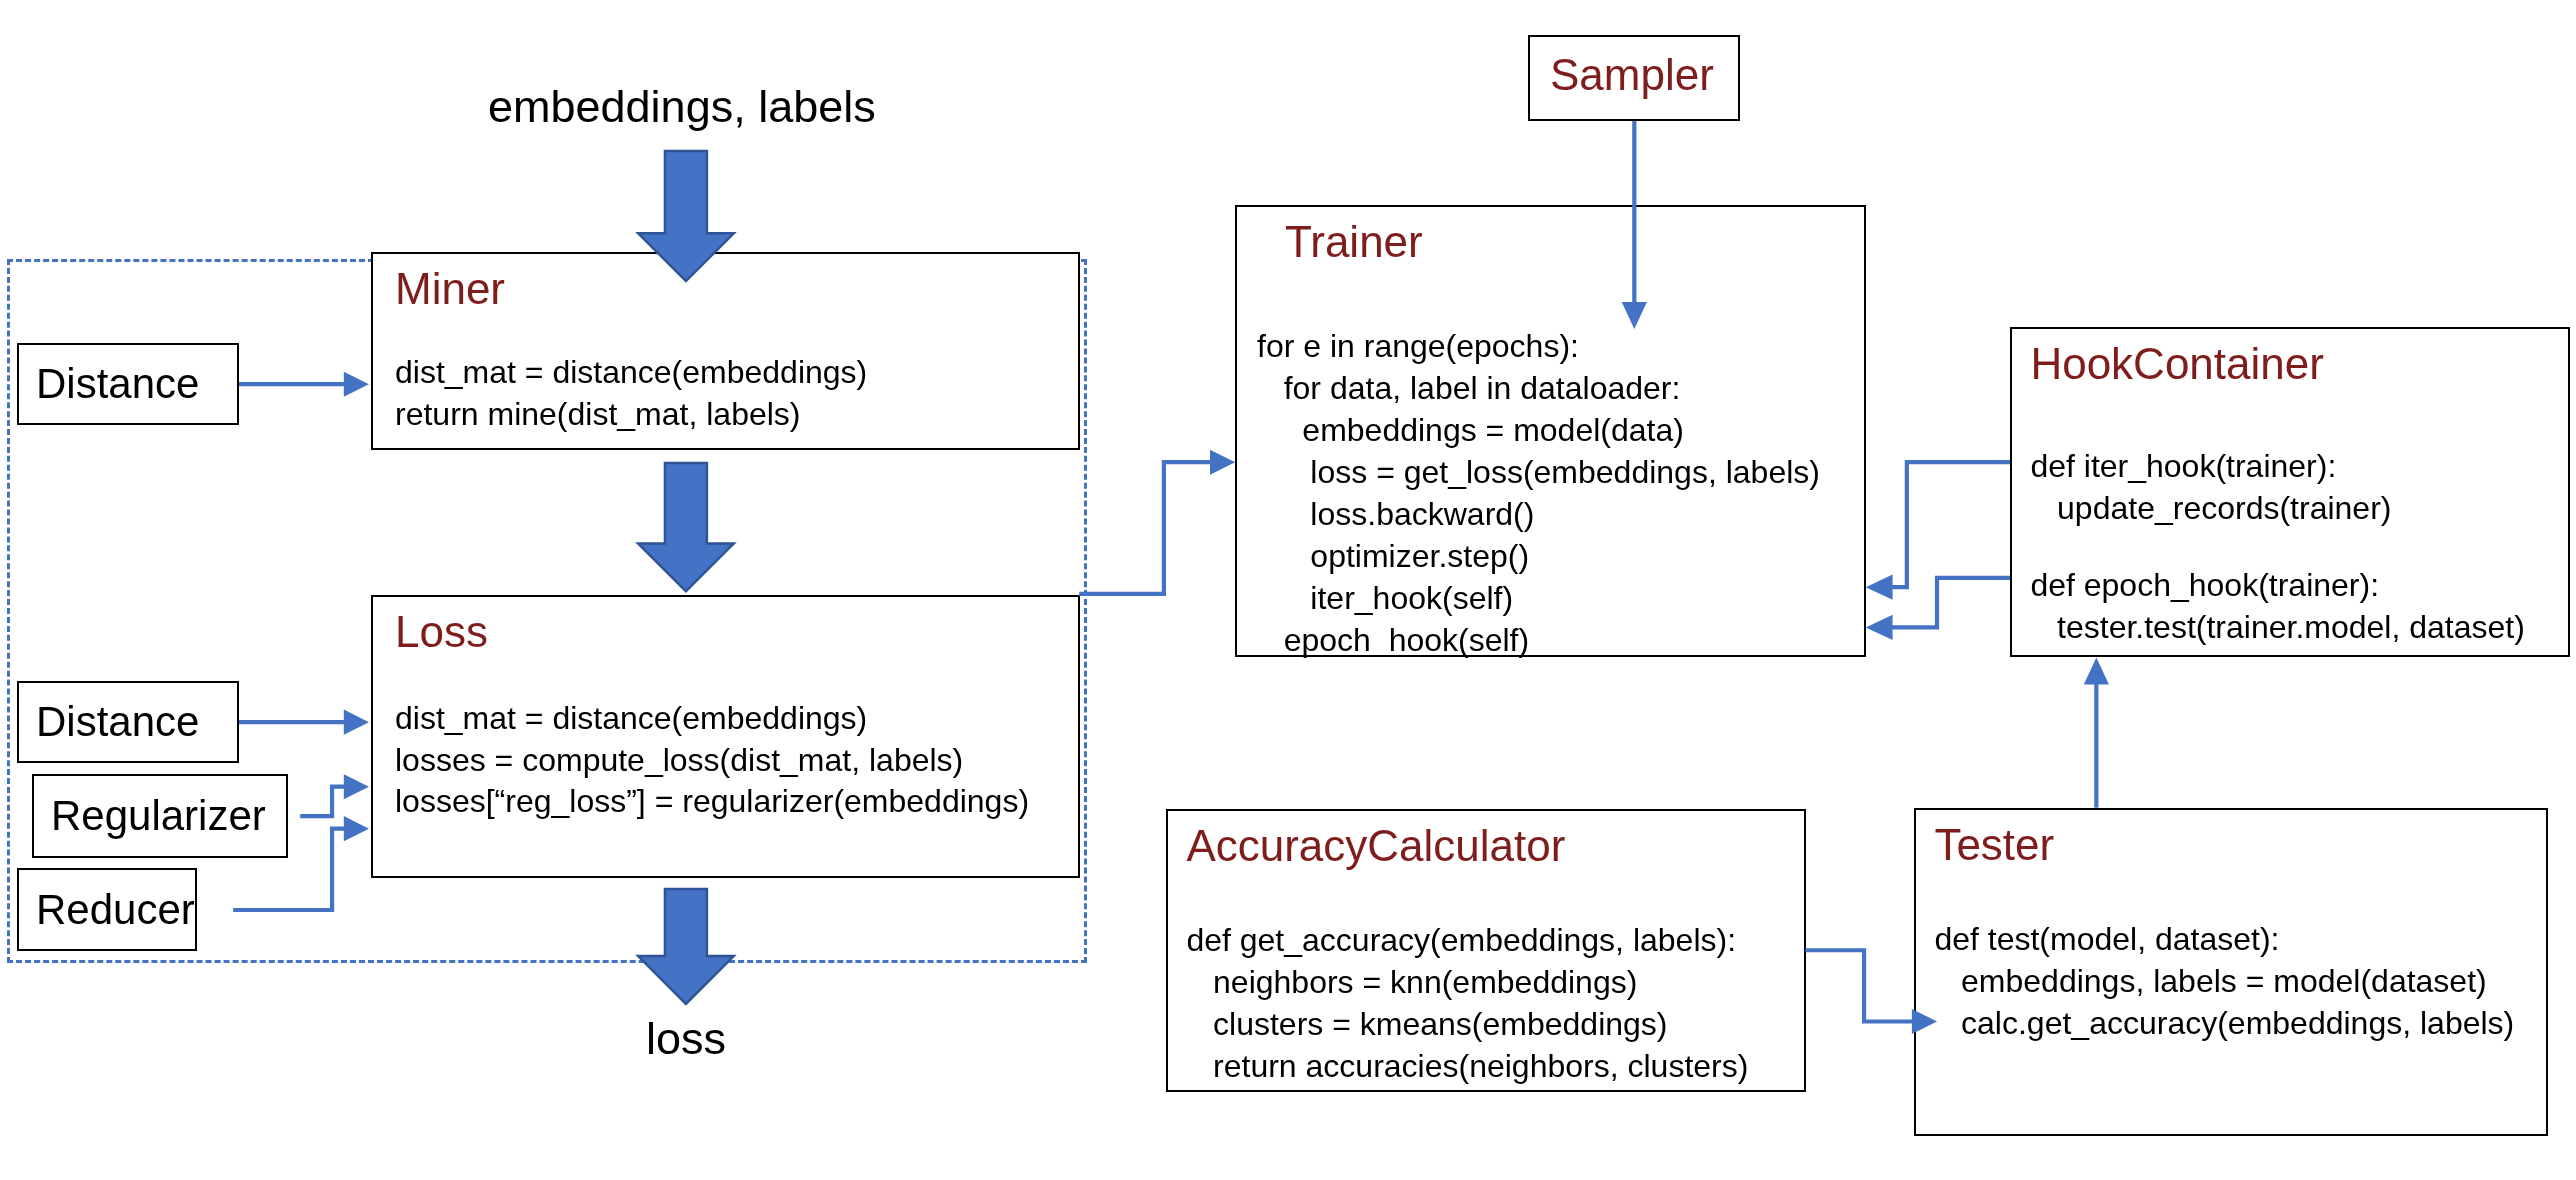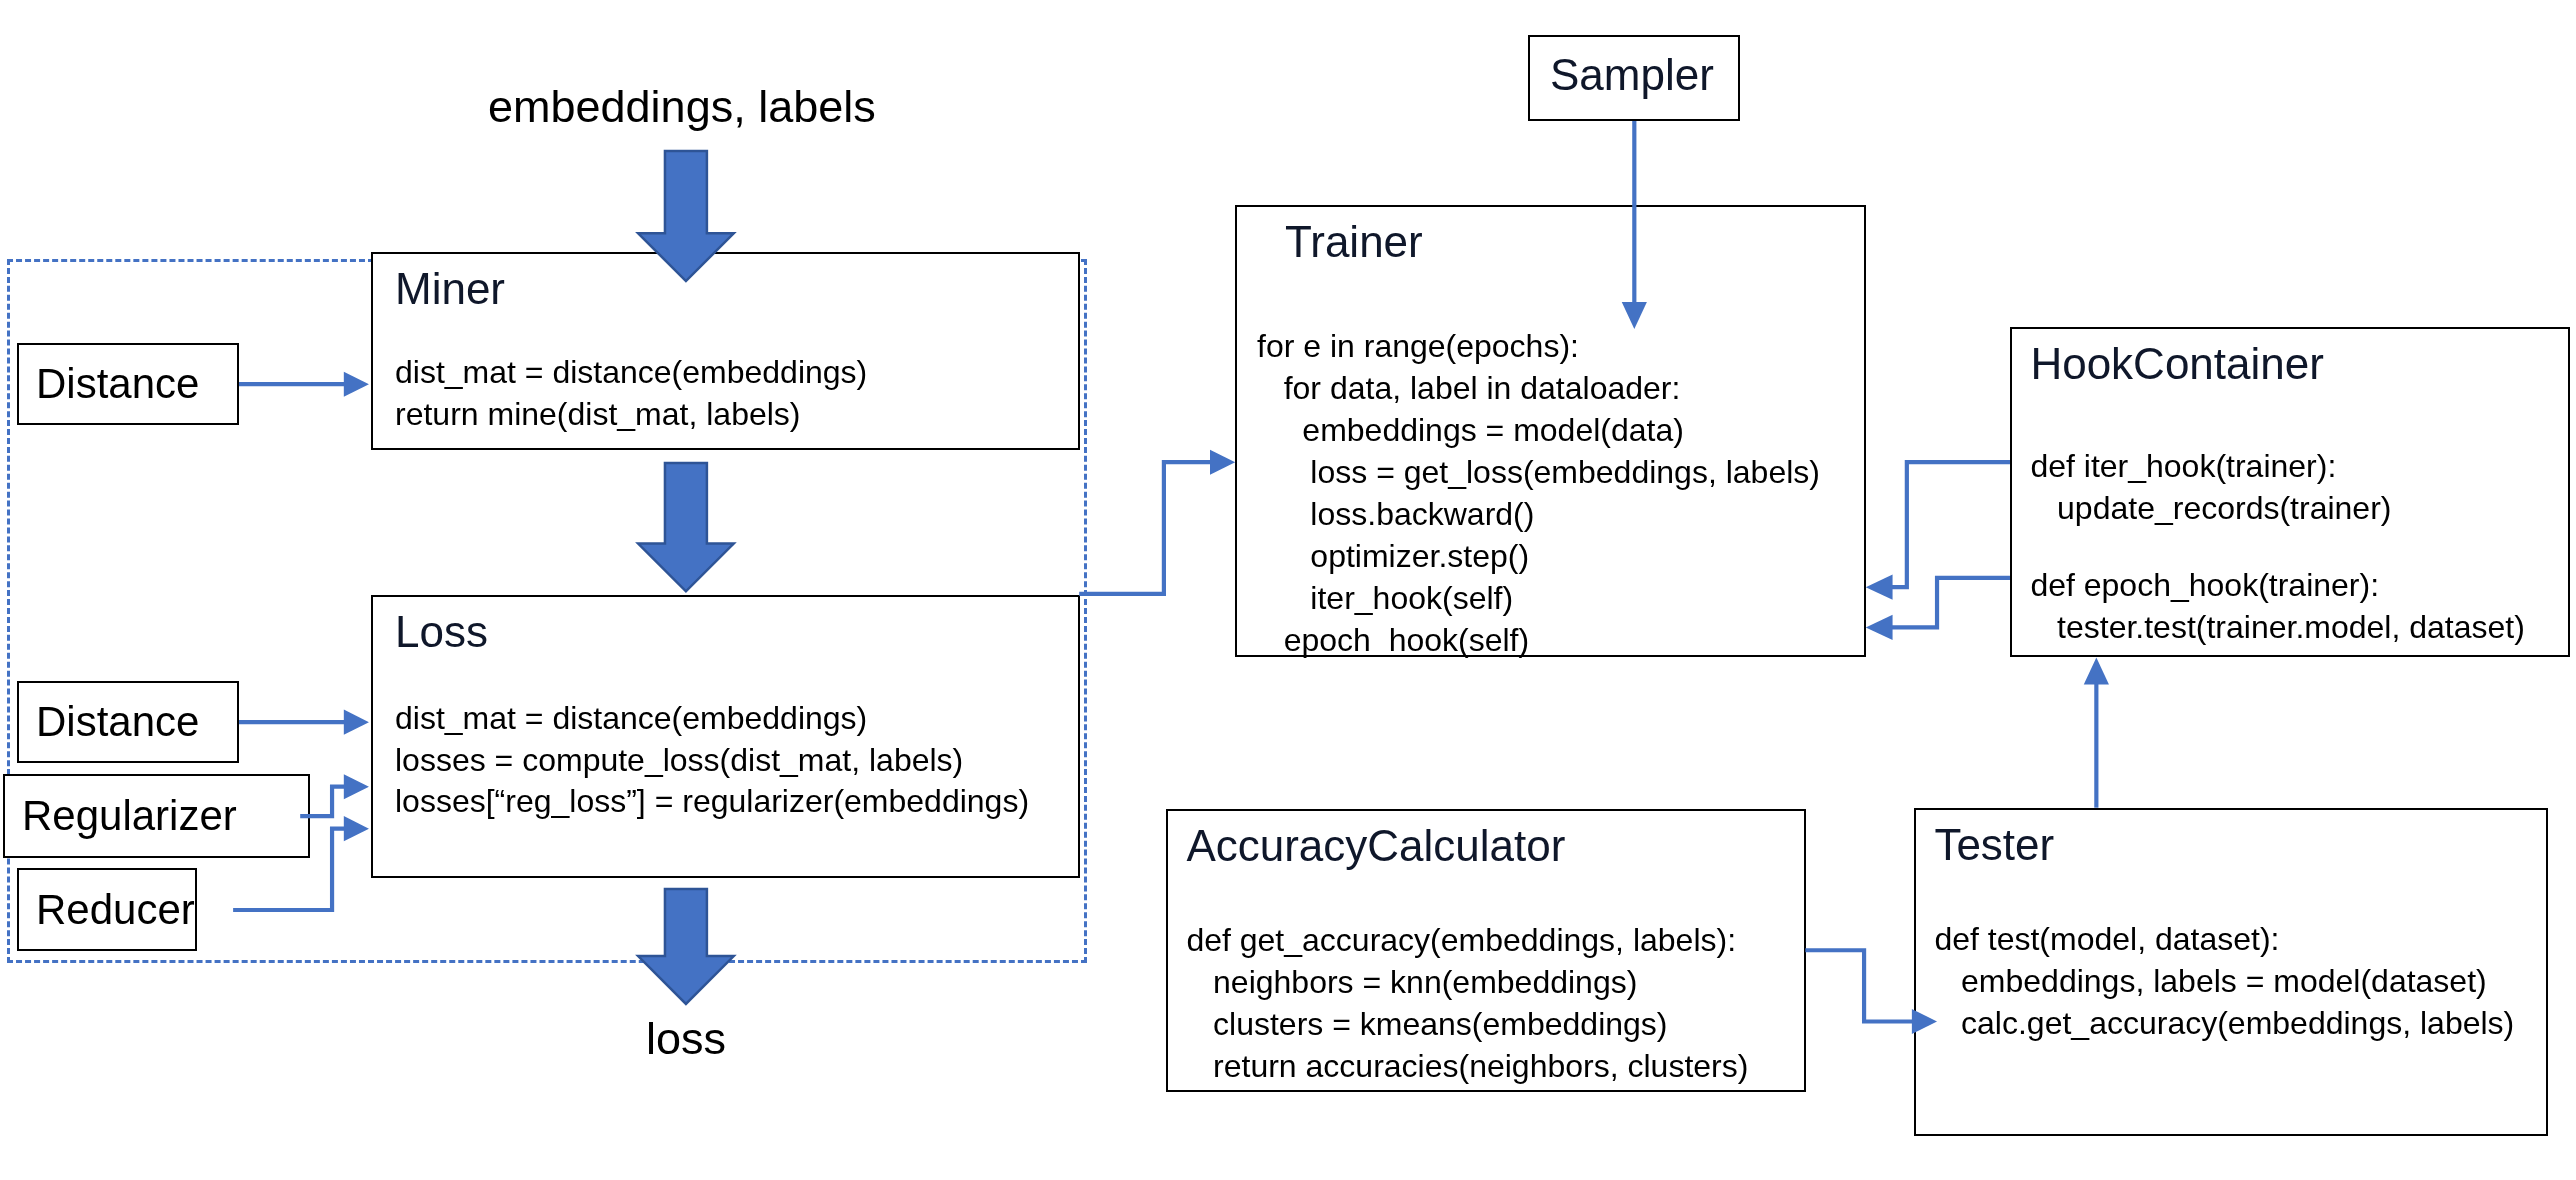--- a/index.html
+++ b/index.html
@@ -23,21 +23,21 @@
   .box {
     position: absolute;
     box-sizing: border-box;
     background: #ffffff;
     border: 2.5px solid #000000;
   }
   .box-title {
     position: absolute;
     font-size: 44px;
     line-height: 1.05;
-    color: #0f172a;
+    color: #7f1d1d;
     white-space: nowrap;
   }
   .code {
     position: absolute;
     font-size: 32px;
     line-height: 1.30;
     color: #000000;
     white-space: pre;
   }
   
@@ -118,21 +118,21 @@
   </div>
 
   <div class="small-box" style="left:17px; top:343px; width:222px; height:82px;">
     <span class="small-box-label">Distance</span>
   </div>
 
   <div class="small-box" style="left:17px; top:681px; width:222px; height:82px;">
     <span class="small-box-label">Distance</span>
   </div>
 
-  <div class="small-box" style="left:3px; top:774px; width:307px; height:84px;">
+  <div class="small-box" style="left:32px; top:774px; width:256px; height:84px;">
     <span class="small-box-label">Regularizer</span>
   </div>
 
   <div class="small-box" style="left:17px; top:868px; width:180px; height:83px;">
     <span class="small-box-label">Reducer</span>
   </div>
 
   <div class="box" style="left:1528px; top:35px; width:212px; height:86px;">
     <div class="box-title" style="left:20px; top:15px;">Sampler</div>
   </div>

